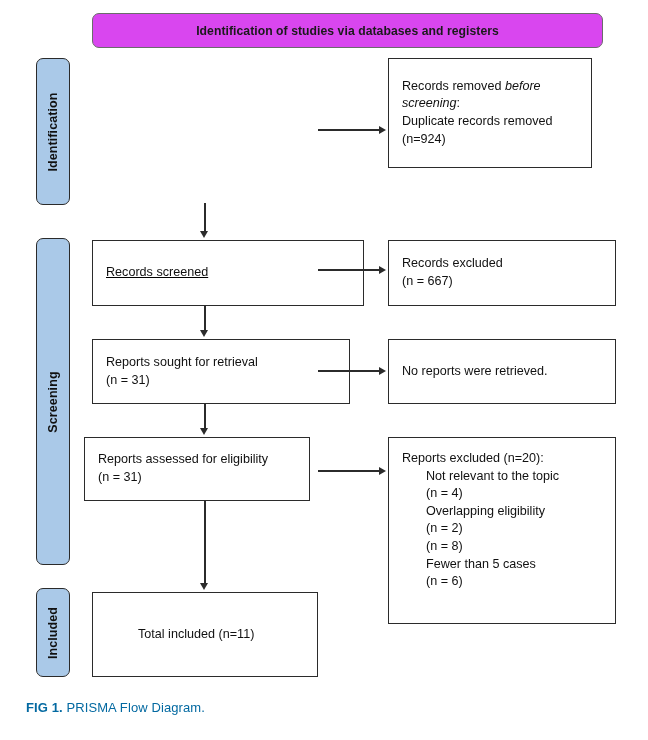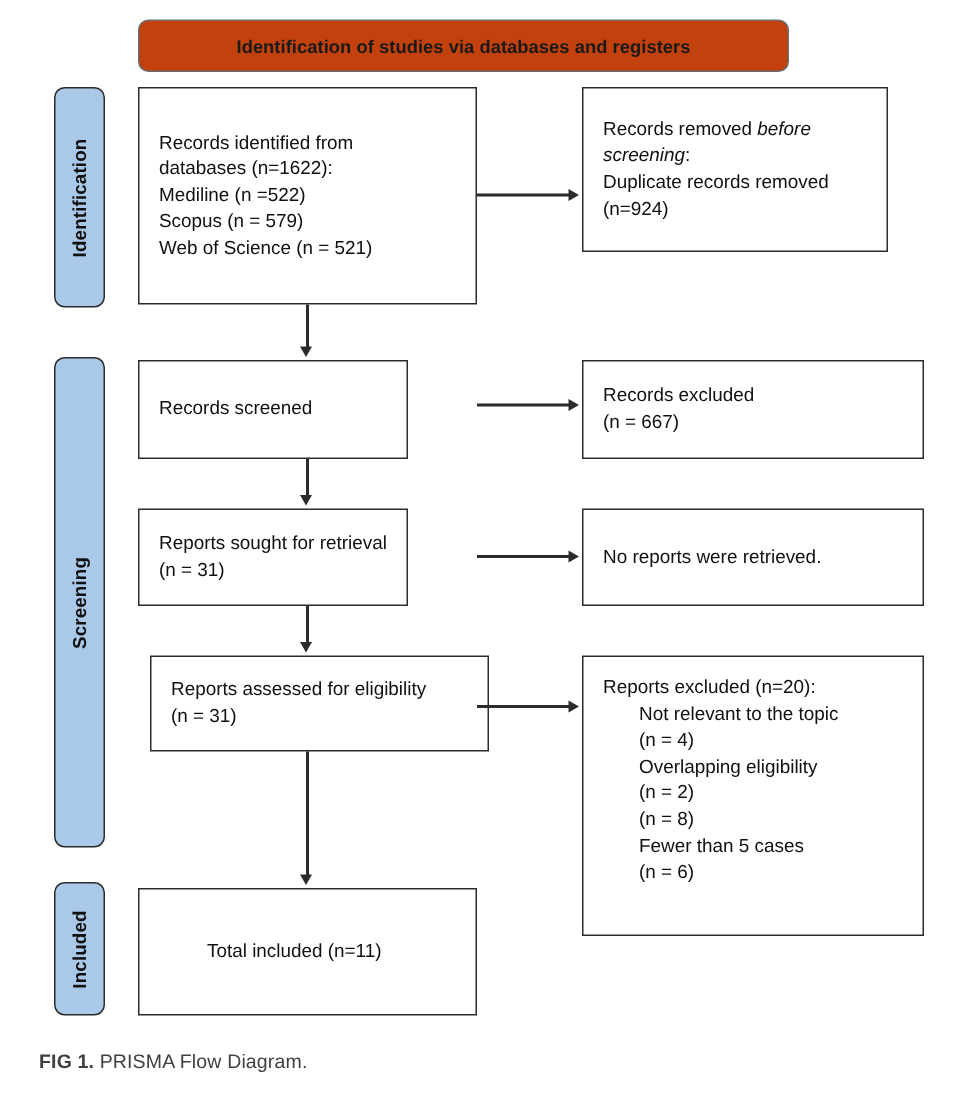--- a/index.html
+++ b/index.html
@@ -22,23 +22,23 @@
     top: 0;
     width: 648px;
     height: 740px;
   }
 
   
   .banner {
     position: absolute;
     left: 92px;
     top: 13px;
-    width: 434px;
+    width: 511px;
     height: 35px;
-    background: #c2410c;
+    background: #d946ef;
     border: 1.4px solid #6b6b6b;
     border-radius: 7px;
     box-sizing: border-box;
     display: flex;
     align-items: center;
     justify-content: center;
   }
   .banner-text {
     font-size: 12.2px;
     font-weight: bold;
@@ -89,25 +89,25 @@
     width: 100%;
     box-sizing: border-box;
   }
   .box-text em { font-style: italic; }
   .sub-list {
     padding-left: 24px;
   }
 
   #box-identified     { left: 92px;  top: 58px;  width: 226px; height: 145px; }
   #box-removed        { left: 388px; top: 58px;  width: 204px; height: 110px; }
-  #box-screened       { left: 92px;  top: 240px; width: 180px; height: 66px; }
+  #box-screened       { left: 92px;  top: 240px; width: 272px; height: 66px; text-decoration: underline; }
   #box-excluded-1     { left: 388px; top: 240px; width: 228px; height: 66px; }
-  #box-sought         { left: 92px;  top: 339px; width: 180px; height: 65px; }
+  #box-sought         { left: 92px;  top: 339px; width: 258px; height: 65px; }
   #box-not-retrieved  { left: 388px; top: 339px; width: 228px; height: 65px; }
-  #box-assessed       { left: 100px;  top: 437px; width: 226px; height: 64px; }
+  #box-assessed       { left: 84px;  top: 437px; width: 226px; height: 64px; }
   #box-excluded-2     { left: 388px; top: 437px; width: 228px; height: 187px;
                         align-items: flex-start; }
   #box-excluded-2 .box-text { padding-top: 12px; }
   #box-total          { left: 92px;  top: 592px; width: 226px; height: 85px; padding-left: 32px; }
 
   
   .arrow {
     position: absolute;
     background: #2b2b2b;
   }
@@ -150,21 +150,21 @@
   #conn-h3-head { left: 379px; top: 366.5px; }
   #conn-h4      { left: 318px; top: 470px; width: 63px; }
   #conn-h4-head { left: 379px; top: 466.5px; }
 
   
   .caption {
     position: absolute;
     left: 26px;
     top: 700px;
     font-size: 13px;
-    color: #404040;
+    color: #0369a1;
     letter-spacing: 0.1px;
   }
   .caption b { font-weight: bold; }
 </style>
 </head>
 <body>
 
 <div id="diagram">
 
   <div class="banner">
@@ -174,29 +174,20 @@
   <div class="stage" id="stage-identification">
     <span class="stage-label">Identification</span>
   </div>
   <div class="stage" id="stage-screening">
     <span class="stage-label">Screening</span>
   </div>
   <div class="stage" id="stage-included">
     <span class="stage-label">Included</span>
   </div>
 
-  <div class="box" id="box-identified">
-    <div class="box-text">
-      <div>Records identified from</div>
-      <div>databases (n=1622):</div>
-      <div>Mediline (n =522)</div>
-      <div>Scopus (n = 579)</div>
-      <div>Web of Science (n = 521)</div>
-    </div>
-  </div>
 
   <div class="box" id="box-removed">
     <div class="box-text">
       <div><span>Records removed </span><em>before</em></div>
       <div><em>screening</em><span>:</span></div>
       <div>Duplicate records removed</div>
       <div>(n=924)</div>
     </div>
   </div>
 

